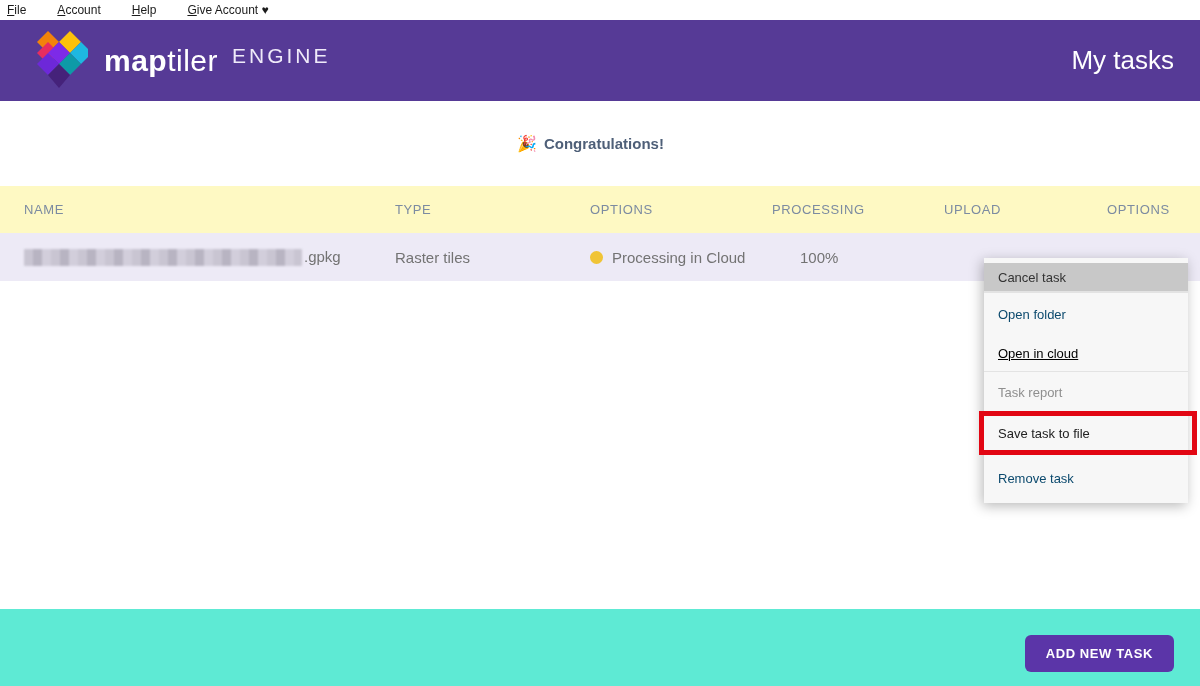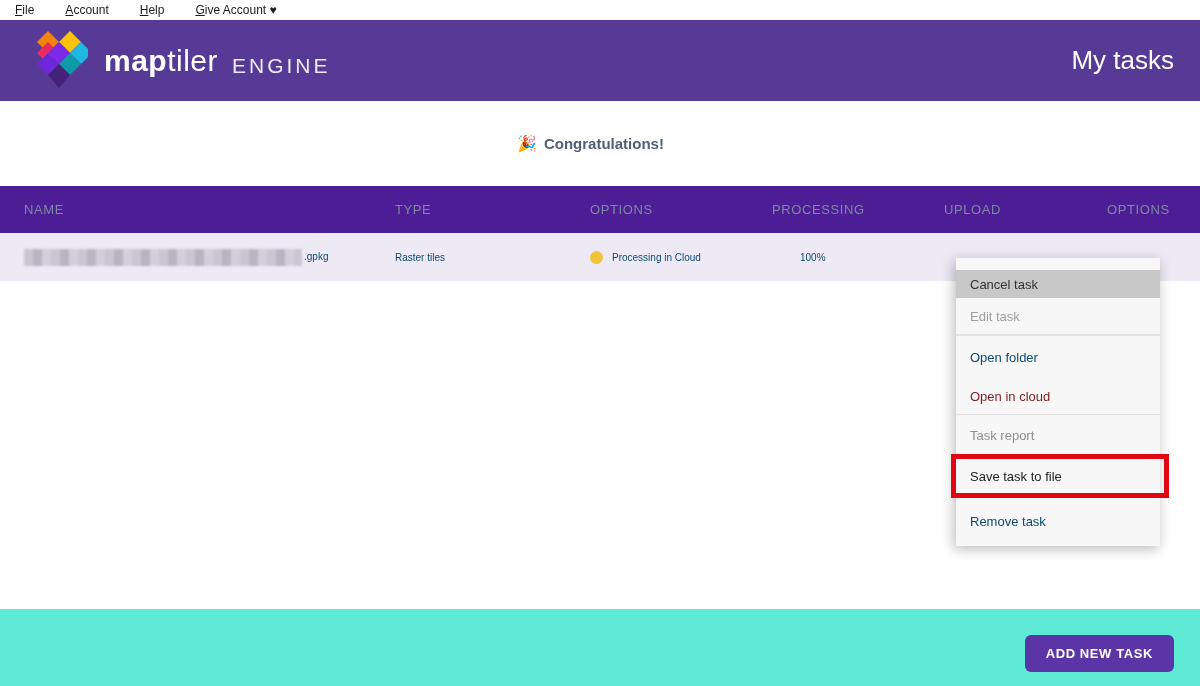--- a/index.html
+++ b/index.html
@@ -5,33 +5,33 @@
   * { margin:0; padding:0; box-sizing:border-box; }
   html,body { width:1200px; height:686px; overflow:hidden; }
   body {
     font-family:"Liberation Sans","DejaVu Sans",sans-serif;
     background:#ffffff; position:relative; color:#333;
   }
 
   
   .menubar {
     height:20px; background:#ffffff; display:flex; align-items:center;
-    padding-left:15px; font-size:12px; color:#1b1b1b;
+    padding-left:7px; font-size:12px; color:#1b1b1b;
   }
   .menubar-item { display:inline-block; margin-right:31px; cursor:default; }
   .menubar-item::first-letter { text-decoration:underline; }
 
   
   .app-header {
     height:81px; background:#563a96; display:flex; align-items:center;
     padding:0 26px 0 30px;
   }
   .brand { display:flex; align-items:center; }
   .brand svg { display:block; }
-  .brand-text { margin-left:16px; color:#ffffff; font-size:30px; letter-spacing:.5px; display:flex; align-items:flex-end; }
+  .brand-text { margin-left:16px; color:#ffffff; font-size:30px; letter-spacing:.5px; display:flex; align-items:flex-start; }
   .brand-map { font-weight:700; }
   .brand-tiler { font-weight:300; }
   .brand-engine {
     font-size:21px; font-weight:400; letter-spacing:3px; margin-left:14px;
     color:#efeaf9;
   }
   .page-title { margin-left:auto; color:#ffffff; font-size:26px; font-weight:400; }
 
   
   .banner {
@@ -41,25 +41,25 @@
   .banner .emoji { margin-right:7px; font-size:16px; }
   .banner .bold { font-weight:700; color:#4e5f78; margin-right:19px; }
 
   
   .task-table { width:100%; }
   .t-row {
     display:grid;
     grid-template-columns:395px 195px 182px 172px 163px 1fr;
     align-items:center;
   }
-  .t-head { height:47px; background:#4c1d95; }
+  .t-head { height:47px; background:#fef9c3; }
   .t-head .cell {
     font-size:13px; color:#7c8ba1; letter-spacing:.6px; font-weight:400;
   }
-  .t-body-row { height:48px; background:#edeaf6; font-size:10px; color:#0c4a6e; }
+  .t-body-row { height:48px; background:#edeaf6; font-size:15px; color:#737373; }
   .cell { padding-left:0; }
   .cell.c-name { padding-left:24px; }
   .cell.c-options { text-align:right; padding-right:36px; }
   .name-redacted {
     display:inline-block; vertical-align:middle; width:278px; height:17px;
     background:
       repeating-linear-gradient(90deg,#c9c5d2 0 9px,#b8b4c2 9px 18px,#d2cedb 18px 27px),
       #c4c0cd;
     filter:blur(1.2px); border-radius:1px; margin-right:2px;
   }
@@ -77,30 +77,30 @@
   }
   .add-task-btn {
     position:absolute; right:26px; top:26px; height:37px; padding:0 21px;
     background:#5b35a8; color:#ffffff; border:none; border-radius:6px;
     font-family:inherit; font-size:13px; font-weight:700; letter-spacing:.6px;
     cursor:pointer;
   }
 
   
   .context-menu {
-    position:absolute; left:956px; top:258px; width:204px;
+    position:absolute; left:984px; top:258px; width:204px;
     background:#f7f7f7; box-shadow:-2px 3px 12px rgba(0,0,0,.28);
-    padding-top:12px; font-size:13px; z-index:10;
+    padding-top:5px; font-size:13px; z-index:10;
   }
   .menu-item { display:flex; align-items:center; padding-left:14px; cursor:default; }
   .mi-cancel { height:28px; background:#c8c8c8; color:#333333; }
   .mi-edit { height:36px; color:#9e9e9e; }
   .mi-output { height:52px; color:#9e9e9e; }
   .mi-folder { height:43px; color:#0c4a6e; }
-  .mi-cloud { height:35px; color:#7f1d1d; }
+  .mi-cloud { height:35px; color:#000000;text-decoration:underline; }
   .mi-report { height:41px; color:#8f8f8f; }
   .mi-save { height:41px; color:#222222; position:relative; }
   .mi-remove { height:49px; color:#0c4a6e; }
   .menu-divider { height:1px; background:#e3e3e3; }
   .annotation-box {
     position:absolute; left:-5px; right:-9px; top:-2px; bottom:-1px;
     border:5px solid #e20613; pointer-events:none; z-index:11;
   }
 </style>
 </head>
@@ -158,21 +158,20 @@
       <span>Processing in Cloud</span>
     </div>
     <div class="cell c-processing">100%</div>
     <div class="cell"></div>
     <div class="cell c-options"></div>
   </div>
 </div>
 
 <div class="context-menu">
   <div class="menu-item mi-cancel">Cancel task</div>
-  <div class="menu-item mi-edit">Edit task</div>
   <div class="menu-divider"></div>
   <div class="menu-divider"></div>
   <div class="menu-item mi-folder">Open folder</div>
   <div class="menu-item mi-cloud">Open in cloud</div>
   <div class="menu-divider"></div>
   <div class="menu-item mi-report">Task report</div>
   <div class="menu-item mi-save">
     <span>Save task to file</span>
     <span class="annotation-box"></span>
   </div>

